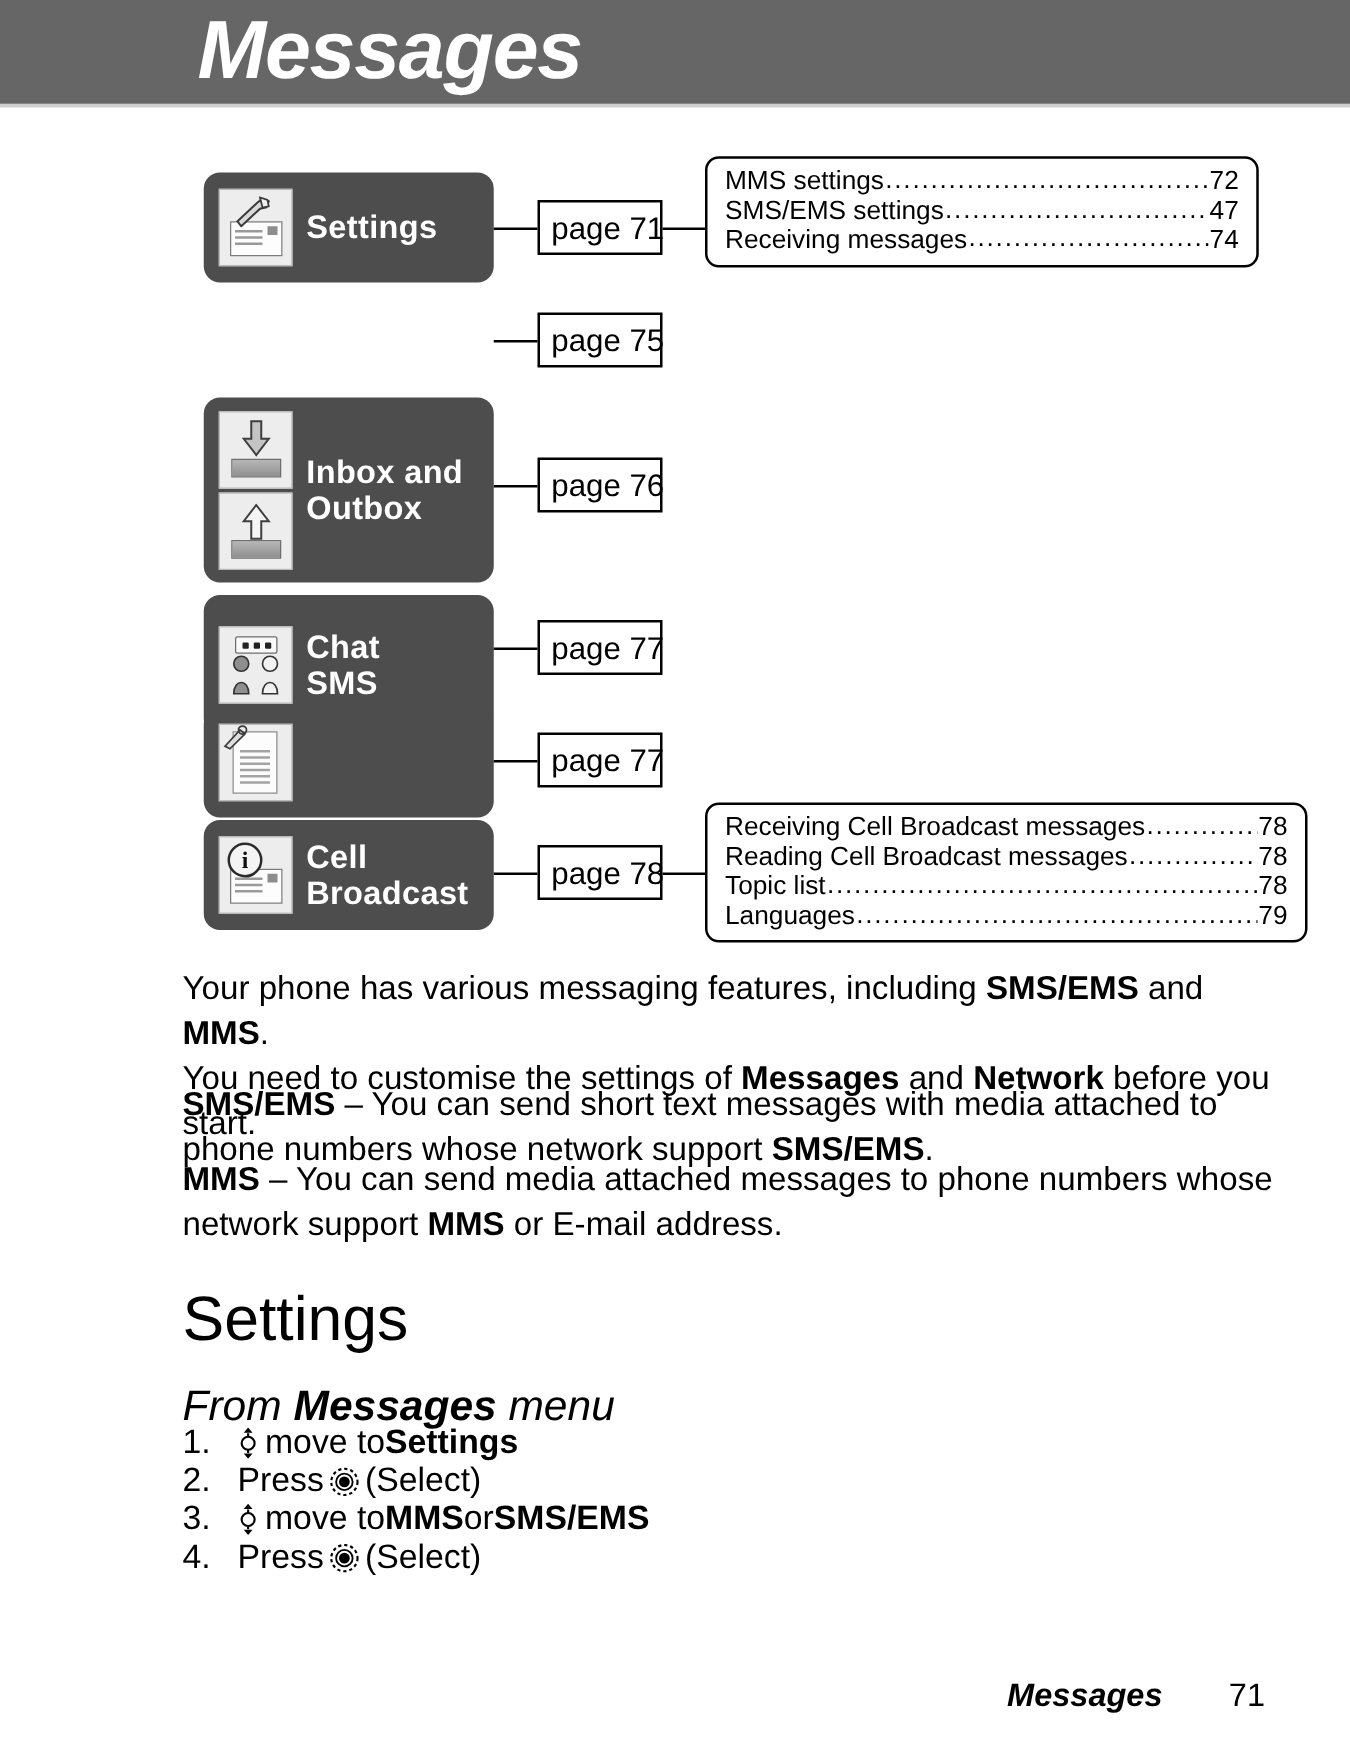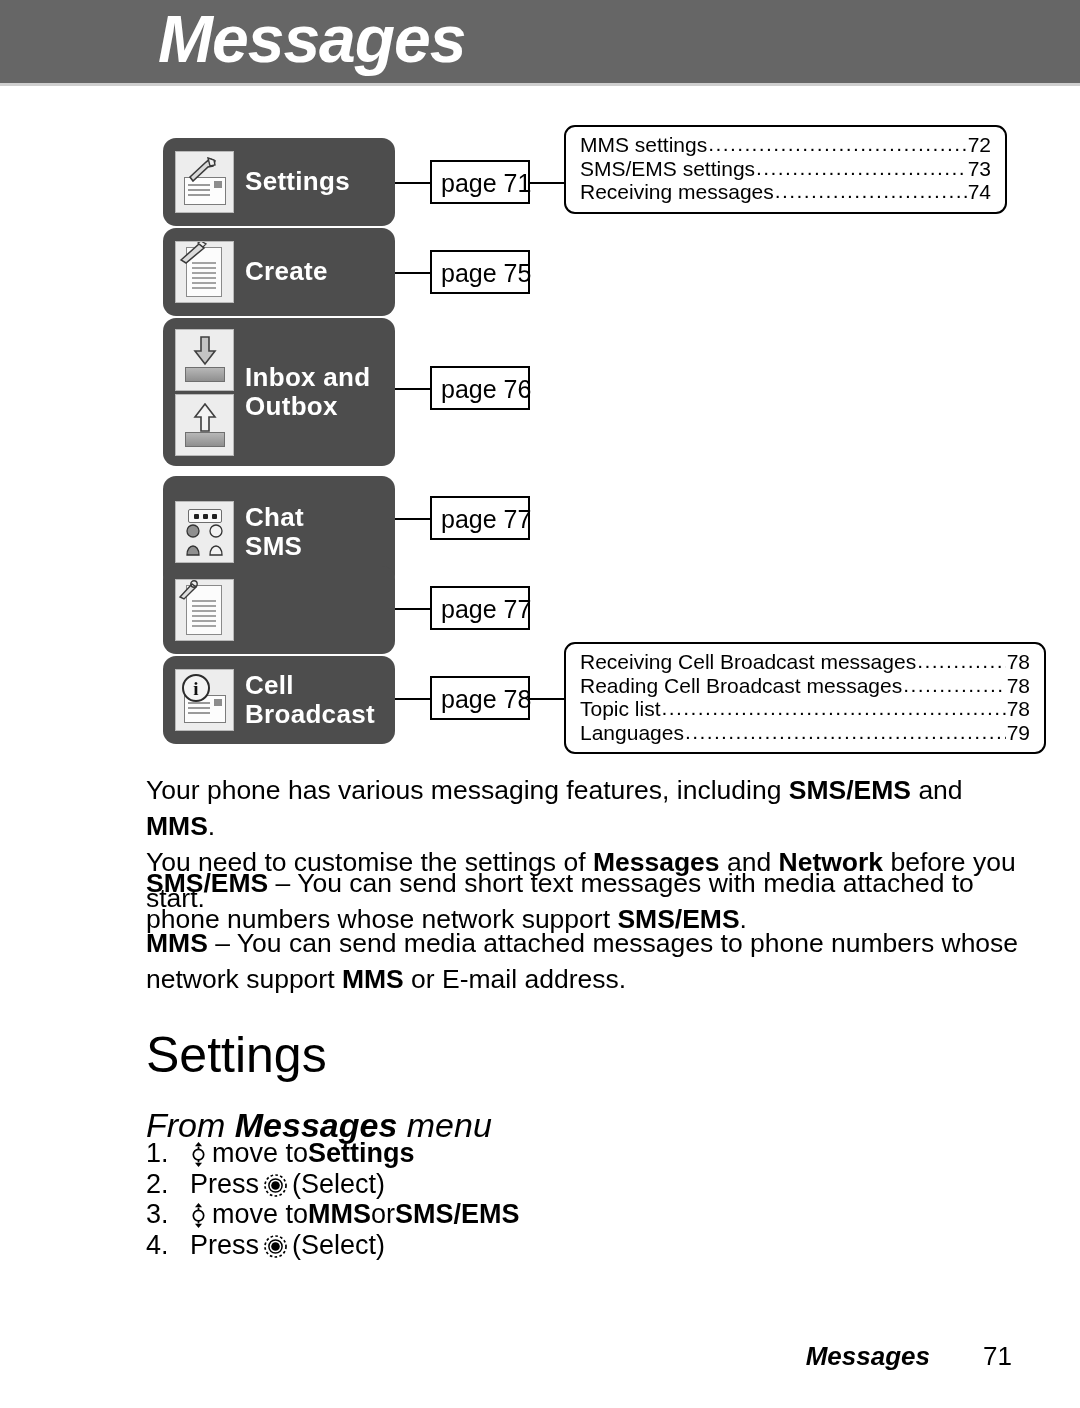--- a/index.html
+++ b/index.html
@@ -326,43 +326,29 @@
 
   <div class="toc-box" style="left:564px; top:5px; width:443px;">
     <div class="toc-row">
       <span class="toc-title">MMS settings</span>
       <span class="toc-dots">...........................................................................</span>
       <span class="toc-page">72</span>
     </div>
     <div class="toc-row">
       <span class="toc-title">SMS/EMS settings</span>
       <span class="toc-dots">...........................................................................</span>
-      <span class="toc-page">73</span>
+      <span class="toc-page">47</span>
     </div>
     <div class="toc-row">
       <span class="toc-title">Receiving messages</span>
       <span class="toc-dots">...........................................................................</span>
       <span class="toc-page">74</span>
     </div>
   </div>
 
-  <div class="menu-box" style="top:108px; height:88px;">
-    <div class="icon-tile">
-      <div class="doc">
-          <div class="doc-lines"></div>
-        </div>
-      <div class="pen">
-        <svg viewBox="0 0 30 24">
-          <path d="M2 20 L20 4 L25 8 L7 23 Z" fill="#dcdcdc" stroke="#3a3a3a" stroke-width="1.5"></path>
-          <path d="M19 3 L24 7 L27 4 L22 1 Z" fill="#f2f2f2" stroke="#3a3a3a" stroke-width="1.3"></path>
-        </svg>
-      </div>
-    </div>
-    <div class="menu-label"><span>Create</span></div>
-  </div>
   <div class="conn" style="left:395px; top:152px; width:38px;"></div>
   <div class="page-box" style="left:430px; top:130px; width:100px;">page 75</div>
 
   <div class="menu-box" style="top:198px; height:148px;">
     <div class="icon-stack">
       <div class="icon-tile">
         <div class="tray"></div>
         <div class="arrow-dn">
           <svg viewBox="0 0 24 30">
             <path d="M8 1 L16 1 L16 15 L22 15 L12 28 L2 15 L8 15 Z" fill="#c4c4c4" stroke="#3f3f3f" stroke-width="1.6"></path>

